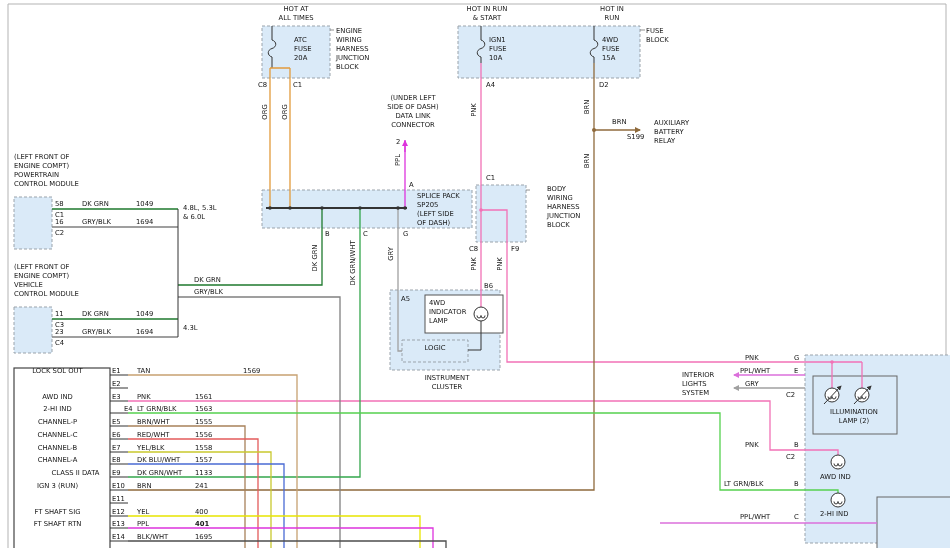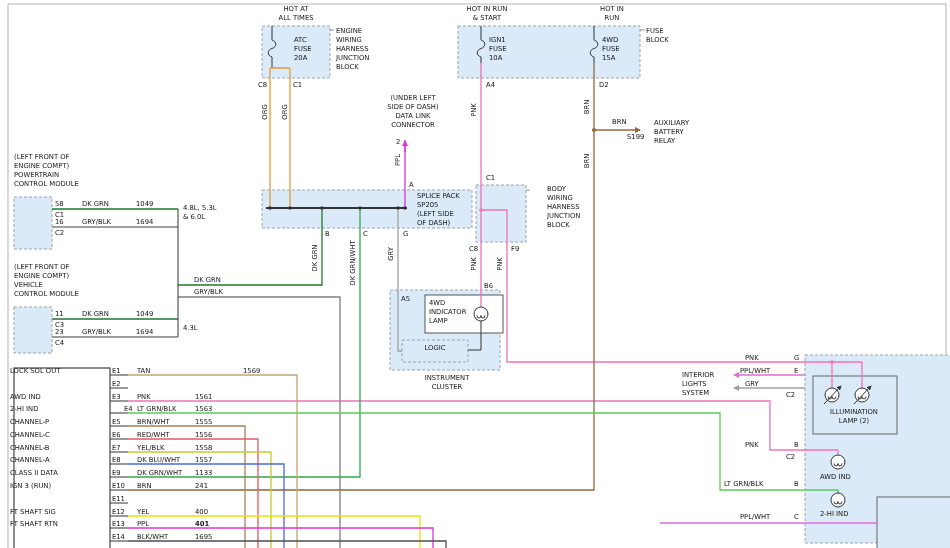--- a/index.html
+++ b/index.html
@@ -5,21 +5,21 @@
   html,body{margin:0;padding:0;background:#fff;}
   body{width:950px;height:548px;overflow:hidden;position:relative;
        font-family:"DejaVu Sans","Liberation Sans",sans-serif;}
   #diagram{position:absolute;left:0;top:0;width:950px;height:548px;}
   #wires-svg{position:absolute;left:0;top:0;}
   #labels{position:absolute;left:0;top:0;width:950px;height:548px;pointer-events:none;}
   .lbl{position:absolute;font-size:6.8px;line-height:9px;color:#141414;
        white-space:pre-line;letter-spacing:0;}
   .mid{transform:translateX(-50%);text-align:center;}
   .rot{transform:translate(-50%,-50%) rotate(-90deg);white-space:nowrap;}
-  .rgt{width:95px;text-align:left;}
+  .rgt{width:95px;text-align:center;}
   
   .wire{fill:none;stroke-width:1.3px;}
   .thin{fill:none;stroke:#333;stroke-width:1px;}
   .leader{fill:none;stroke:#777;stroke-width:0.8px;}
   .frame{fill:none;stroke:#b3b3b3;stroke-width:1px;}
   .bus{fill:none;stroke:#333;stroke-width:2px;}
   .bx{fill:var(--box-fill);stroke:var(--box-border);stroke-width:1px;stroke-dasharray:3,2;}
   .bxs{fill:#ffffff;stroke:#555;stroke-width:1px;}
   .bxs2{fill:var(--box-fill);stroke:#666;stroke-width:1px;}
   .bxc{fill:#ffffff;stroke:#444;stroke-width:1.2px;}
@@ -297,21 +297,21 @@
       <div class="lbl" style="left: 137px; top: 431px;">RED/WHT</div>
       <div class="lbl" style="left: 195px; top: 431px;">1556</div>
       <div class="lbl rgt" style="left: 10px; top: 444px;">CHANNEL-B</div>
       <div class="lbl" style="left: 112px; top: 444px;">E7</div>
       <div class="lbl" style="left: 137px; top: 444px;">YEL/BLK</div>
       <div class="lbl" style="left: 195px; top: 444px;">1558</div>
       <div class="lbl rgt" style="left: 10px; top: 456px;">CHANNEL-A</div>
       <div class="lbl" style="left: 112px; top: 456px;">E8</div>
       <div class="lbl" style="left: 137px; top: 456px;">DK BLU/WHT</div>
       <div class="lbl" style="left: 195px; top: 456px;">1557</div>
-      <div class="lbl rgt" style="left: 10px; top: 469px;">CLASS II DATA</div>
+      <div class="lbl rgt" style="left: 28px; top: 469px;">CLASS II DATA</div>
       <div class="lbl" style="left: 112px; top: 469px;">E9</div>
       <div class="lbl" style="left: 137px; top: 469px;">DK GRN/WHT</div>
       <div class="lbl" style="left: 195px; top: 469px;">1133</div>
       <div class="lbl rgt" style="left: 10px; top: 482px;">IGN 3 (RUN)</div>
       <div class="lbl" style="left: 112px; top: 482px;">E10</div>
       <div class="lbl" style="left: 137px; top: 482px;">BRN</div>
       <div class="lbl" style="left: 195px; top: 482px;">241</div>
       <div class="lbl rgt" style="left: 10px; top: 495px;"></div>
       <div class="lbl" style="left: 112px; top: 495px;">E11</div>
       <div class="lbl" style="left: 137px; top: 495px;"></div>

